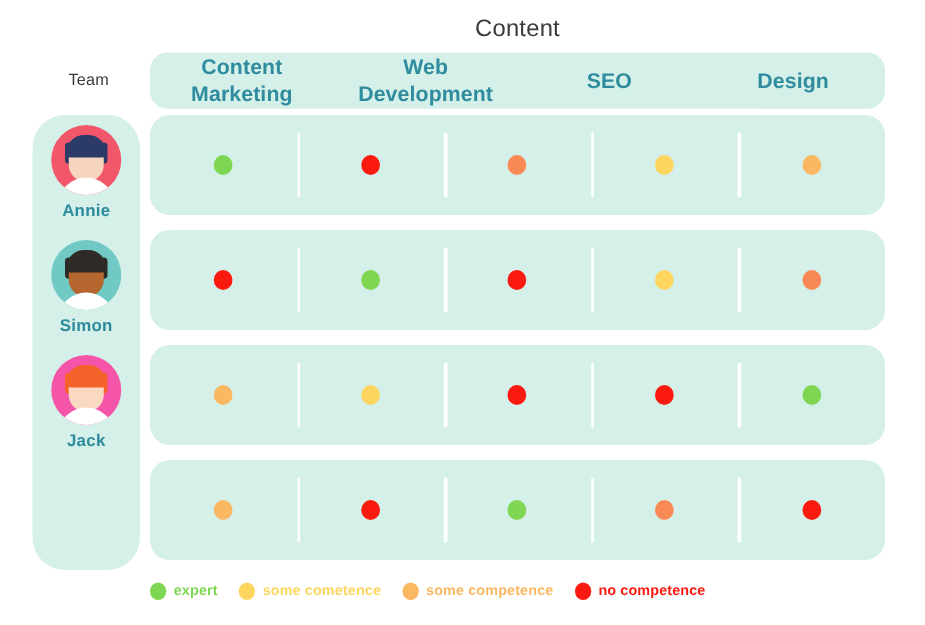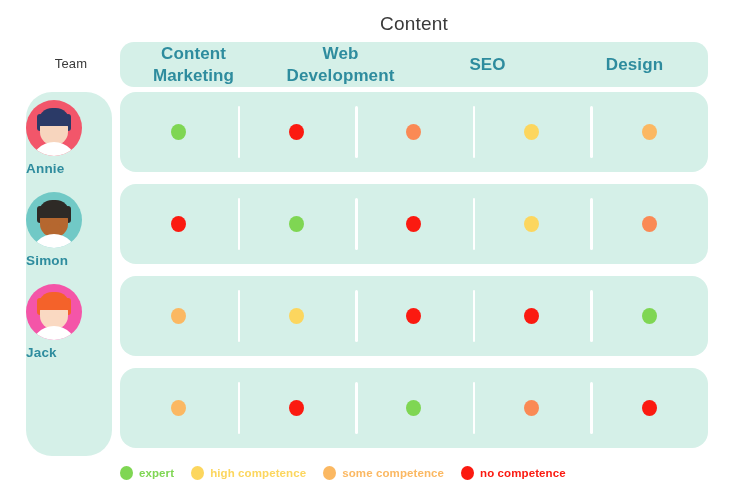--- a/index.html
+++ b/index.html
@@ -76,21 +76,21 @@
     flex-direction: column;
     align-items: center;
     padding-top: 8px;
     box-sizing: border-box;
   }
   .member {
     width: 86px;
     height: 92px;
     display: flex;
     flex-direction: column;
-    align-items: flex-start;
+    align-items: center;
     justify-content: flex-start;
   }
   .avatar {
     width: 56px;
     height: 56px;
     border-radius: 50%;
     position: relative;
     overflow: hidden;
     flex: 0 0 auto;
   }
@@ -333,21 +333,21 @@
     </div>
   </div>
 
 <div id="legend">
     <div class="legend-item">
       <span class="legend-dot" style="background: rgb(127, 214, 83);"></span>
       <span class="legend-label" style="color: rgb(127, 214, 83);">expert</span>
     </div>
     <div class="legend-item">
       <span class="legend-dot" style="background: rgb(252, 214, 94);"></span>
-      <span class="legend-label" style="color: rgb(252, 214, 94);">high competence</span>
+      <span class="legend-label" style="color: rgb(252, 214, 94);">some cometence</span>
     </div>
     <div class="legend-item">
       <span class="legend-dot" style="background: rgb(251, 184, 98);"></span>
       <span class="legend-label" style="color: rgb(251, 184, 98);">some competence</span>
     </div>
     <div class="legend-item">
       <span class="legend-dot" style="background: rgb(251, 26, 16);"></span>
       <span class="legend-label" style="color: rgb(251, 26, 16);">no competence</span>
     </div>
   </div>

